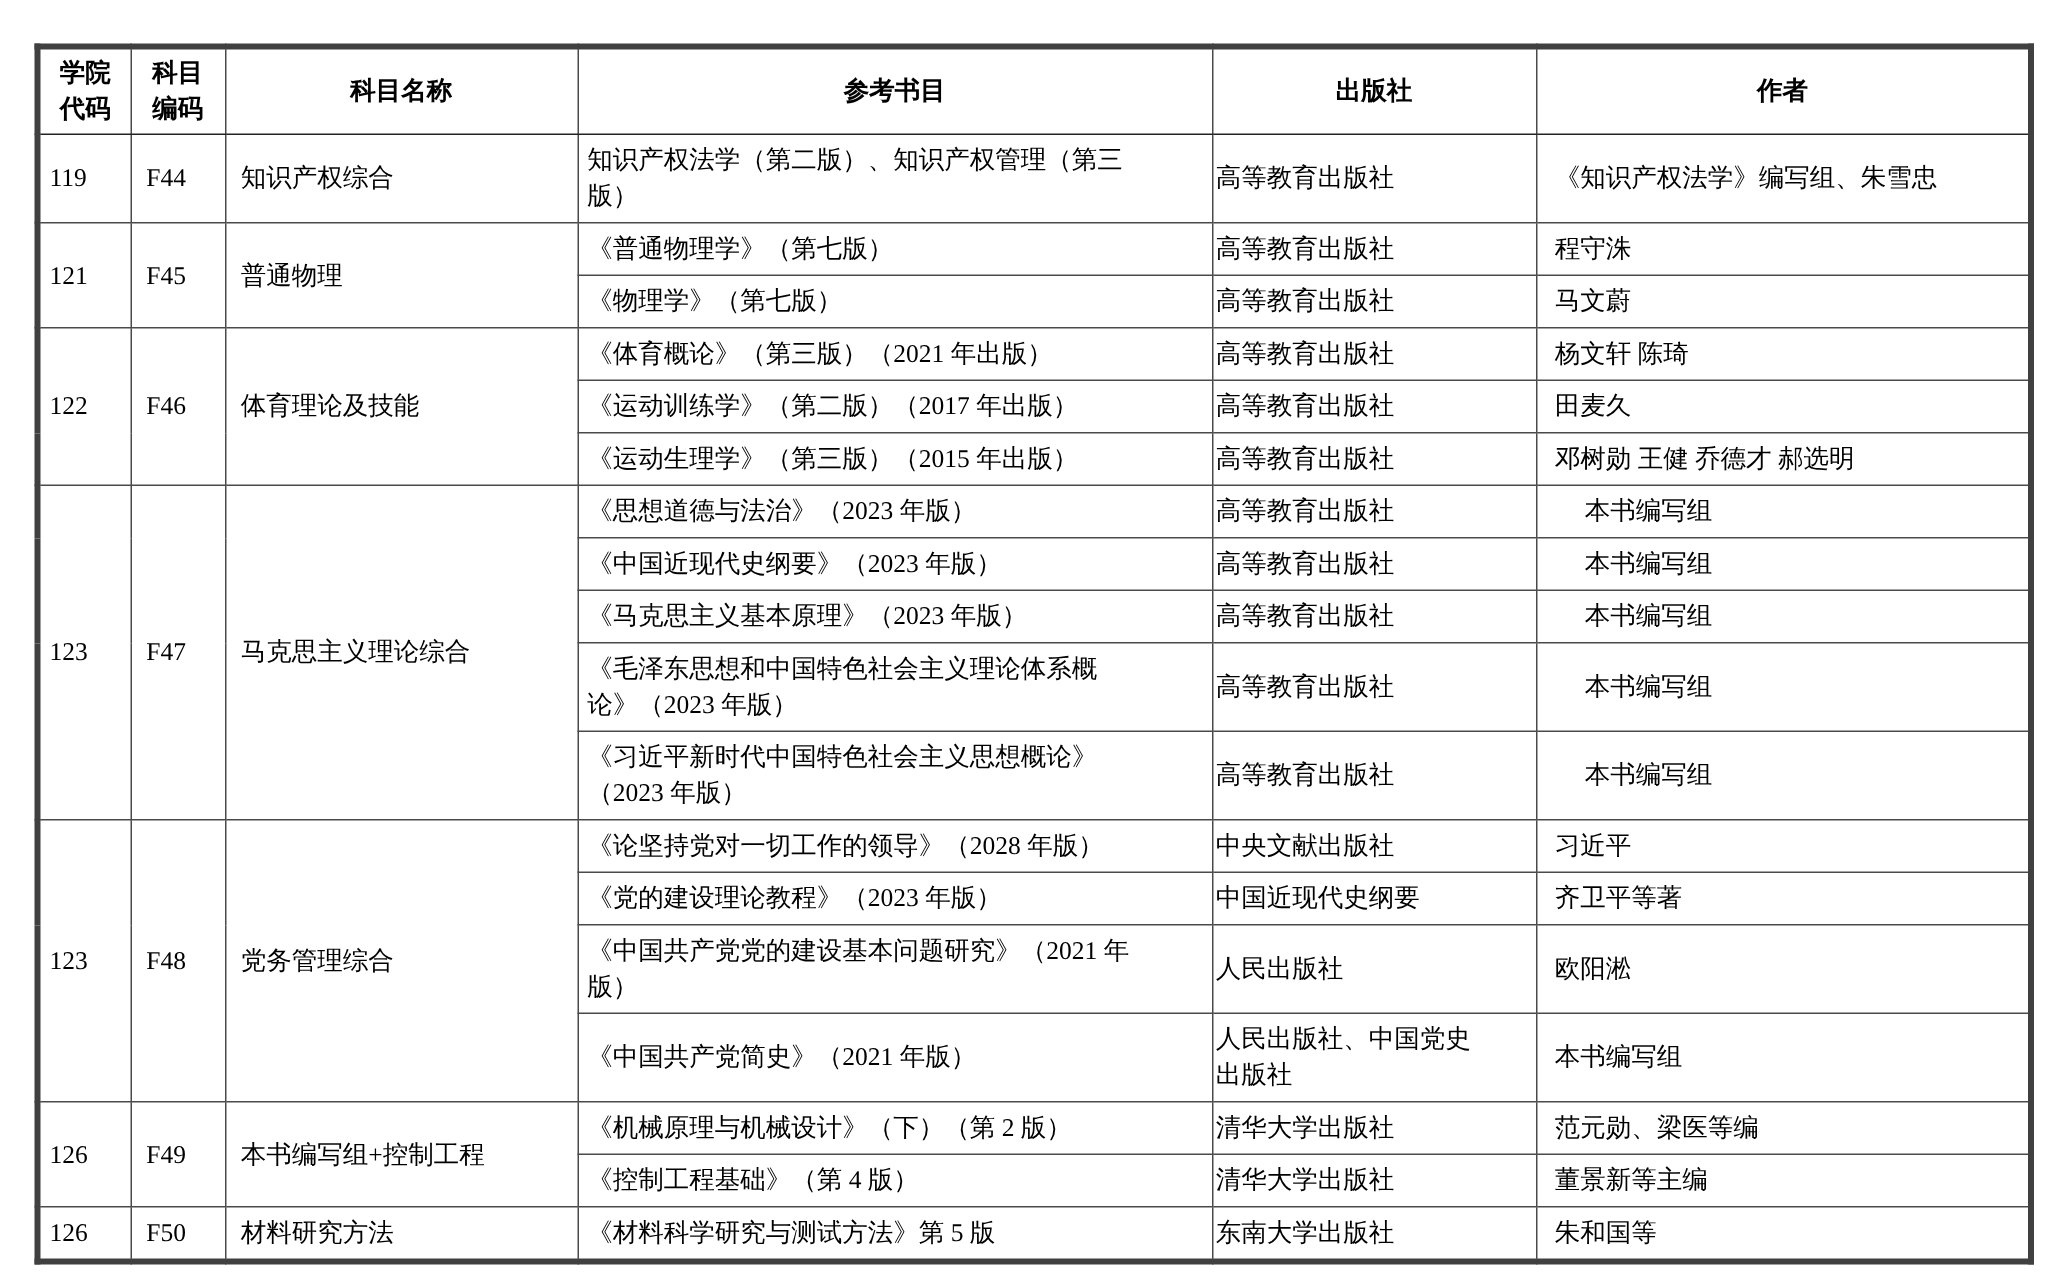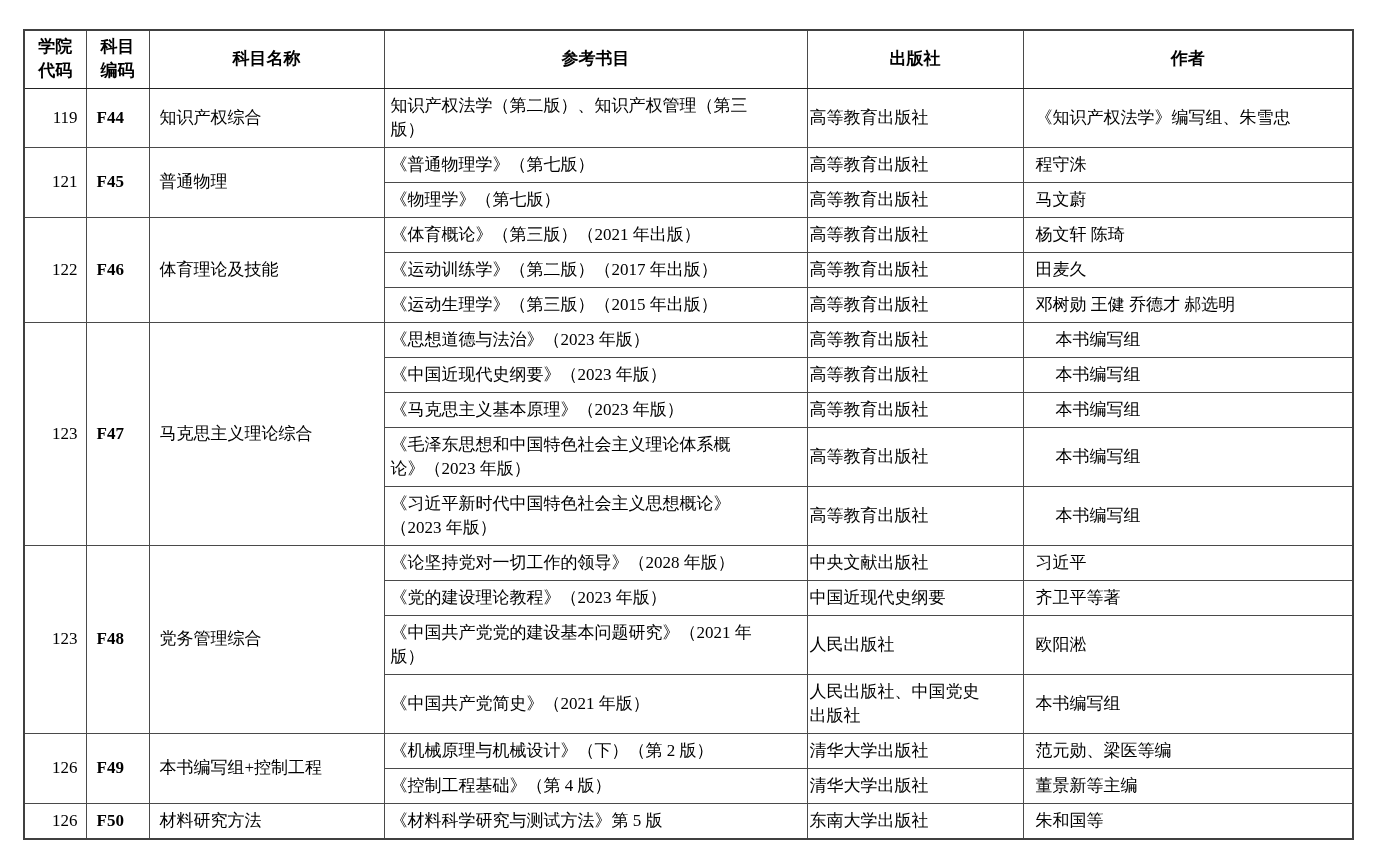--- a/index.html
+++ b/index.html
@@ -14,43 +14,43 @@
     height: 857px;
     box-sizing: border-box;
     padding: 29px 22px 0 23px;
     background: #ffffff;
     overflow: hidden;
   }
   table.ref-table {
     border-collapse: collapse;
     table-layout: fixed;
     width: 1329px;
-    border: 2px solid #404040;
+    border: 4px solid #404040;
   }
   th, td {
     border: 1px solid #4a4a4a;
     vertical-align: middle;
     font-size: 17px;
     line-height: 24px;
     box-sizing: border-box;
     white-space: pre-line;
     overflow: hidden;
   }
   thead tr { height: 58px; }
   tbody tr { height: 35px; }
   th {
     font-family: "Liberation Sans", "DejaVu Sans", sans-serif;
     font-weight: bold;
     text-align: center;
     padding: 4px 4px;
     border-bottom: 1.5px solid #222222;
   }
   td { padding: 5px 8px 5px 10px; }
-  td.col-code    { padding-left: 6px; text-align: right; }
-  td.col-code2   { padding-left: 10px; font-weight: bold; }
+  td.col-code    { padding-left: 6px; }
+  td.col-code2   { padding-left: 10px; }
   td.col-subject { }
   td.col-book    { padding-left: 6px; padding-right: 6px; }
   td.col-publisher { padding-left: 2px; padding-right: 6px; }
   td.col-author  { padding-left: 12px; padding-right: 16px; }
   td.col-author.indent { padding-left: 32px; }
 </style>
 </head>
 <body>
 
 <div class="page">

